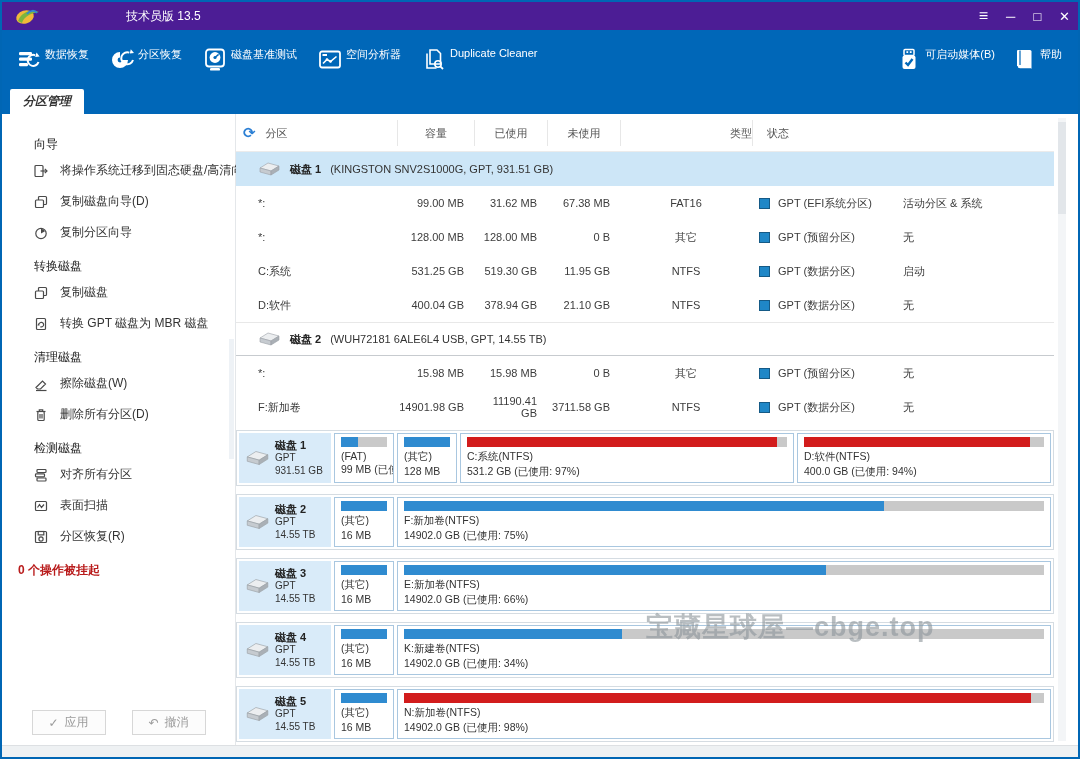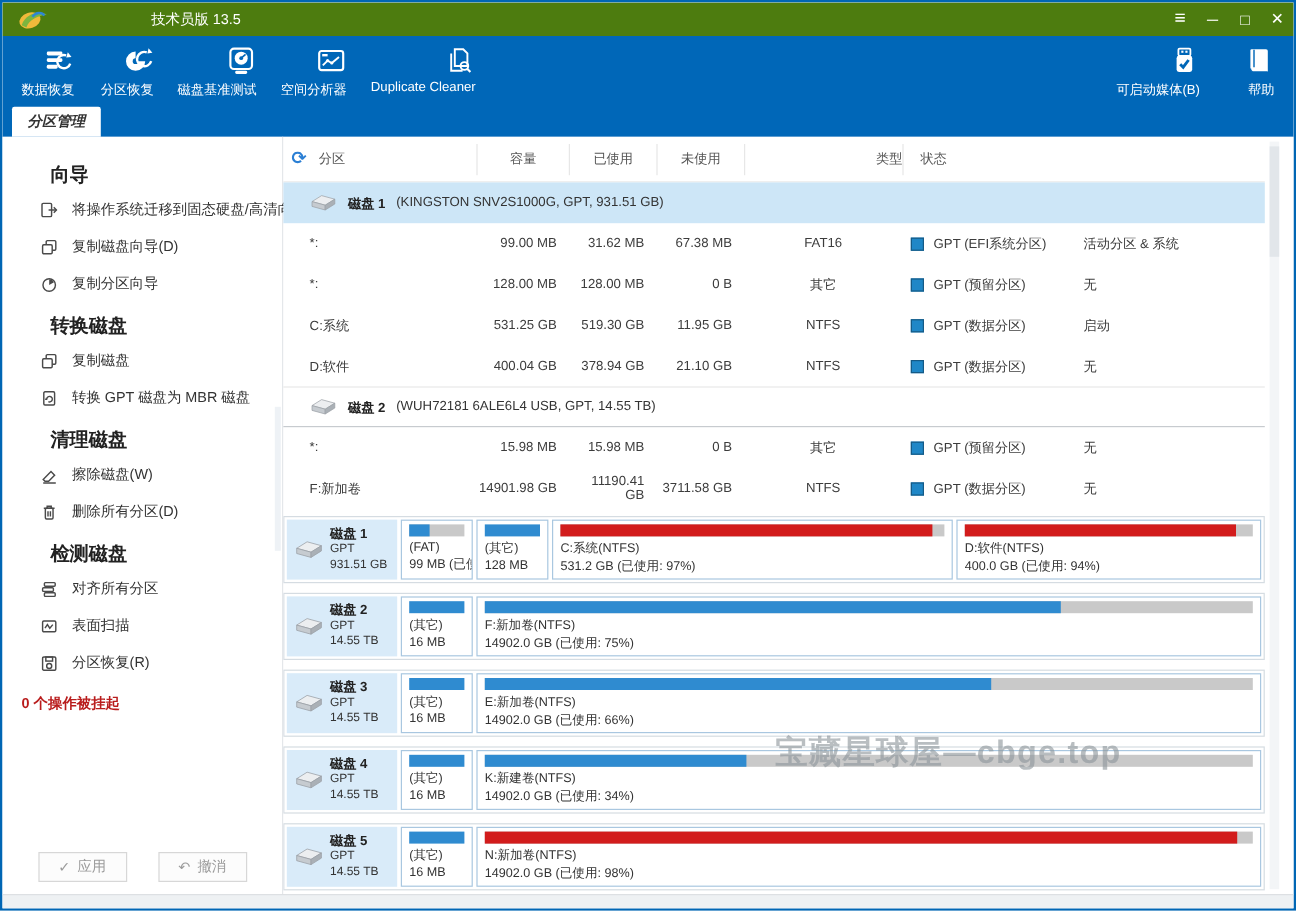--- a/index.html
+++ b/index.html
@@ -1,43 +1,43 @@
 <!DOCTYPE html>
 <html><head>
 <meta charset="utf-8">
 <style>
   * { margin:0; padding:0; box-sizing:border-box; }
   html,body { background:#fff; }
   body { font-family:"Liberation Sans","DejaVu Sans",sans-serif; }
   .window { position:relative; width:1080px; height:759px; border:2px solid #0066b4; background:#fff; overflow:hidden; }
 
   
-  .titlebar { height:28px; background:#4d7c0f; display:flex; align-items:center; color:#fff; }
+  .titlebar { height:28px; background:#4c1d95; display:flex; align-items:center; color:#fff; }
   .logo { margin-left:10px; width:34px; height:22px; display:flex; align-items:center; }
   .win-title { margin-left:80px; font-size:12px; color:#fff; }
   .win-controls { margin-left:auto; display:flex; align-items:center; height:100%; }
   .wc { width:27px; height:100%; display:flex; align-items:center; justify-content:center; font-size:13px; color:#fff; cursor:default; }
   .wc.menu { font-size:16px; font-weight:bold; }
 
   
   .toolbar { height:60px; background:#0067b8; display:flex; align-items:center; }
   .tb-left { display:flex; gap:20px; padding-left:14px; }
   .tb-right { margin-left:auto; display:flex; gap:16px; padding-right:16px; }
-  .tbtn { display:flex; flex-direction:column; align-items:flex-end; gap:3px; min-width:46px; }
+  .tbtn { display:flex; flex-direction:row; align-items:flex-start; gap:3px; min-width:46px; }
   .ticon { height:26px; display:flex; align-items:flex-end; justify-content:center; }
   .tlabel { font-size:11px; color:#fff; white-space:nowrap; }
 
   
   .tabstrip { height:24px; background:#0067b8; display:flex; align-items:flex-end;font-style:italic; }
   .tab { margin-left:8px; background:#fff; color:#333; font-size:12px; font-weight:bold; padding:4px 13px 4px; border-radius:2px 2px 0 0; }
 
   
   .content { display:flex; height:631px; background:#fff; }
   .sidebar { position:relative; width:234px; border-right:1px solid #e4e7ea; padding-top:12px; flex:none; }
-  .sec-title { font-size:16px; font-weight:bold; color:#222; margin:10px 0 2px 40px; }
+  .sec-title { font-size:12px; font-weight:normal; color:#222; margin:10px 0 2px 32px; }
   .side-item { display:flex; align-items:center; gap:11px; padding:7px 6px 7px 30px; cursor:default; }
   .side-item .slabel { font-size:12px; color:#333; white-space:nowrap; }
   .sicon { width:17px; height:16px; display:flex; align-items:center; justify-content:center; flex:none; }
   .pending { font-size:12px; font-weight:bold; color:#b91c1c; margin:10px 0 0 16px; }
   .side-scroll { position:absolute; right:1px; top:225px; width:5px; height:120px; background:#eef2f6; }
   .side-buttons { position:absolute; bottom:10px; left:0; width:100%; display:flex; justify-content:center; gap:26px; }
   .sbtn { width:74px; height:25px; border:1px solid #d7d7d7; background:#fcfcfc; color:#9b9b9b; font-size:12px; display:flex; align-items:center; justify-content:center; gap:6px; }
 
   .main { position:relative; flex:1; overflow:hidden; }
 

